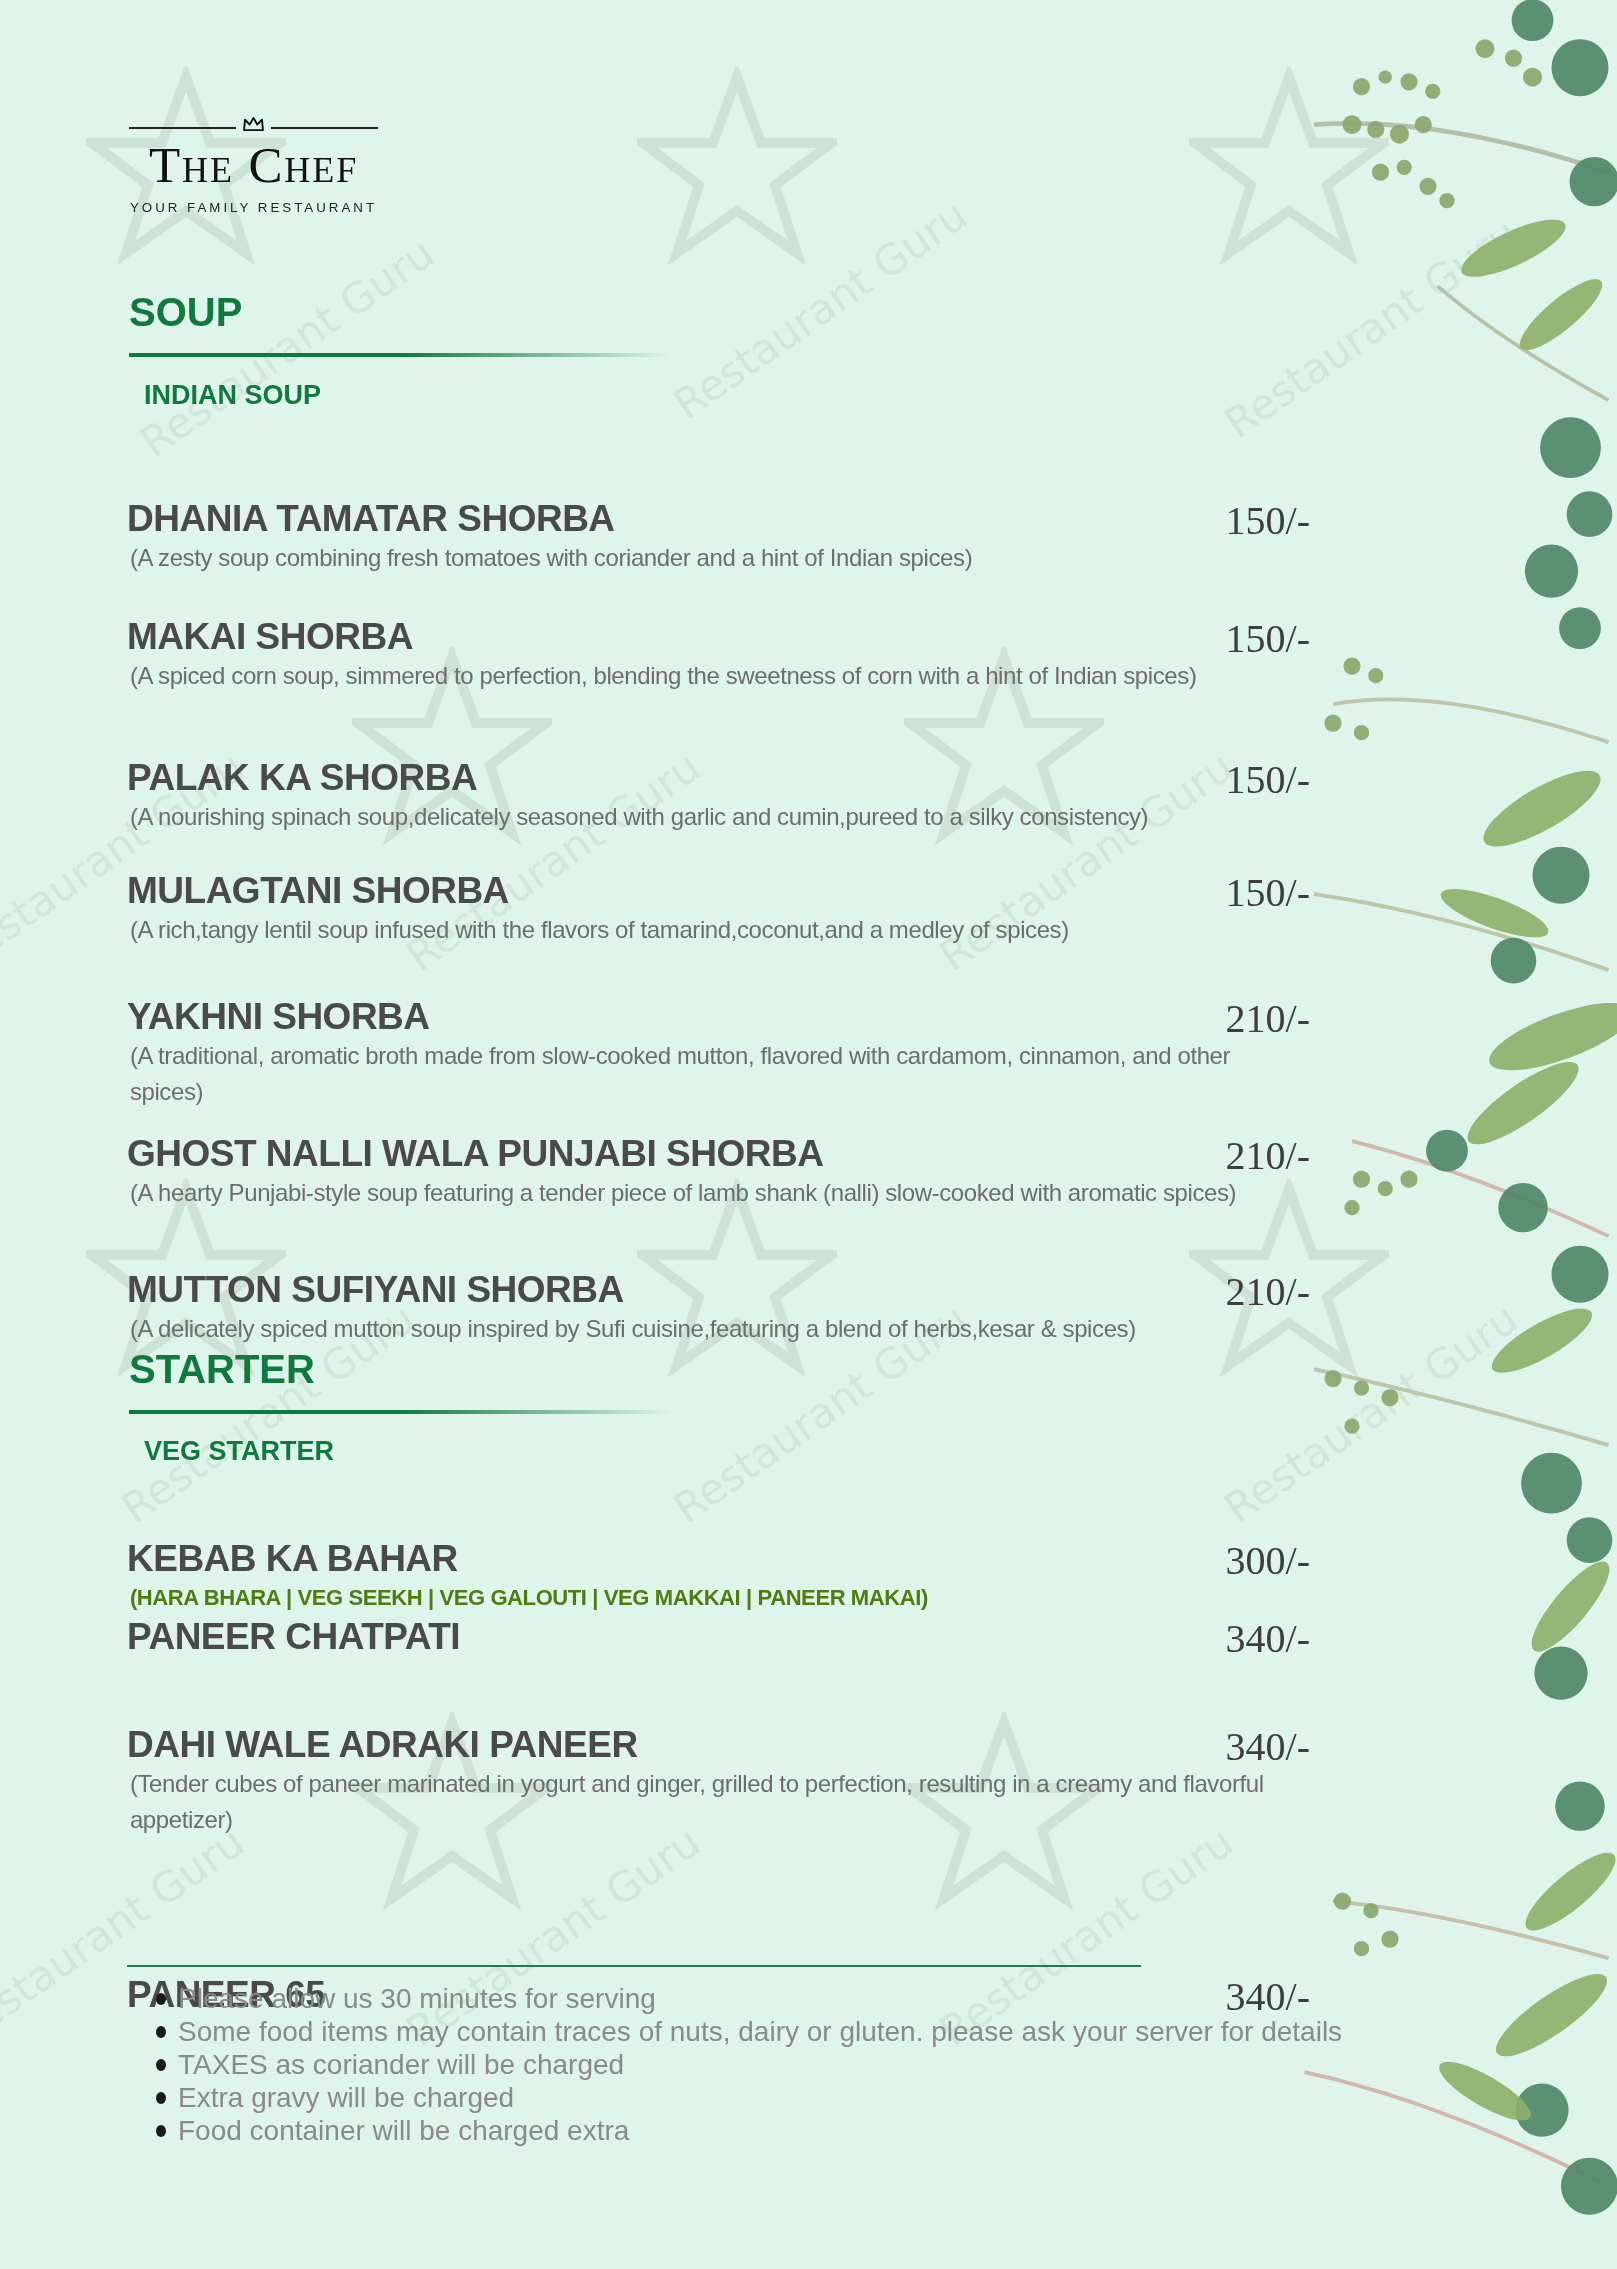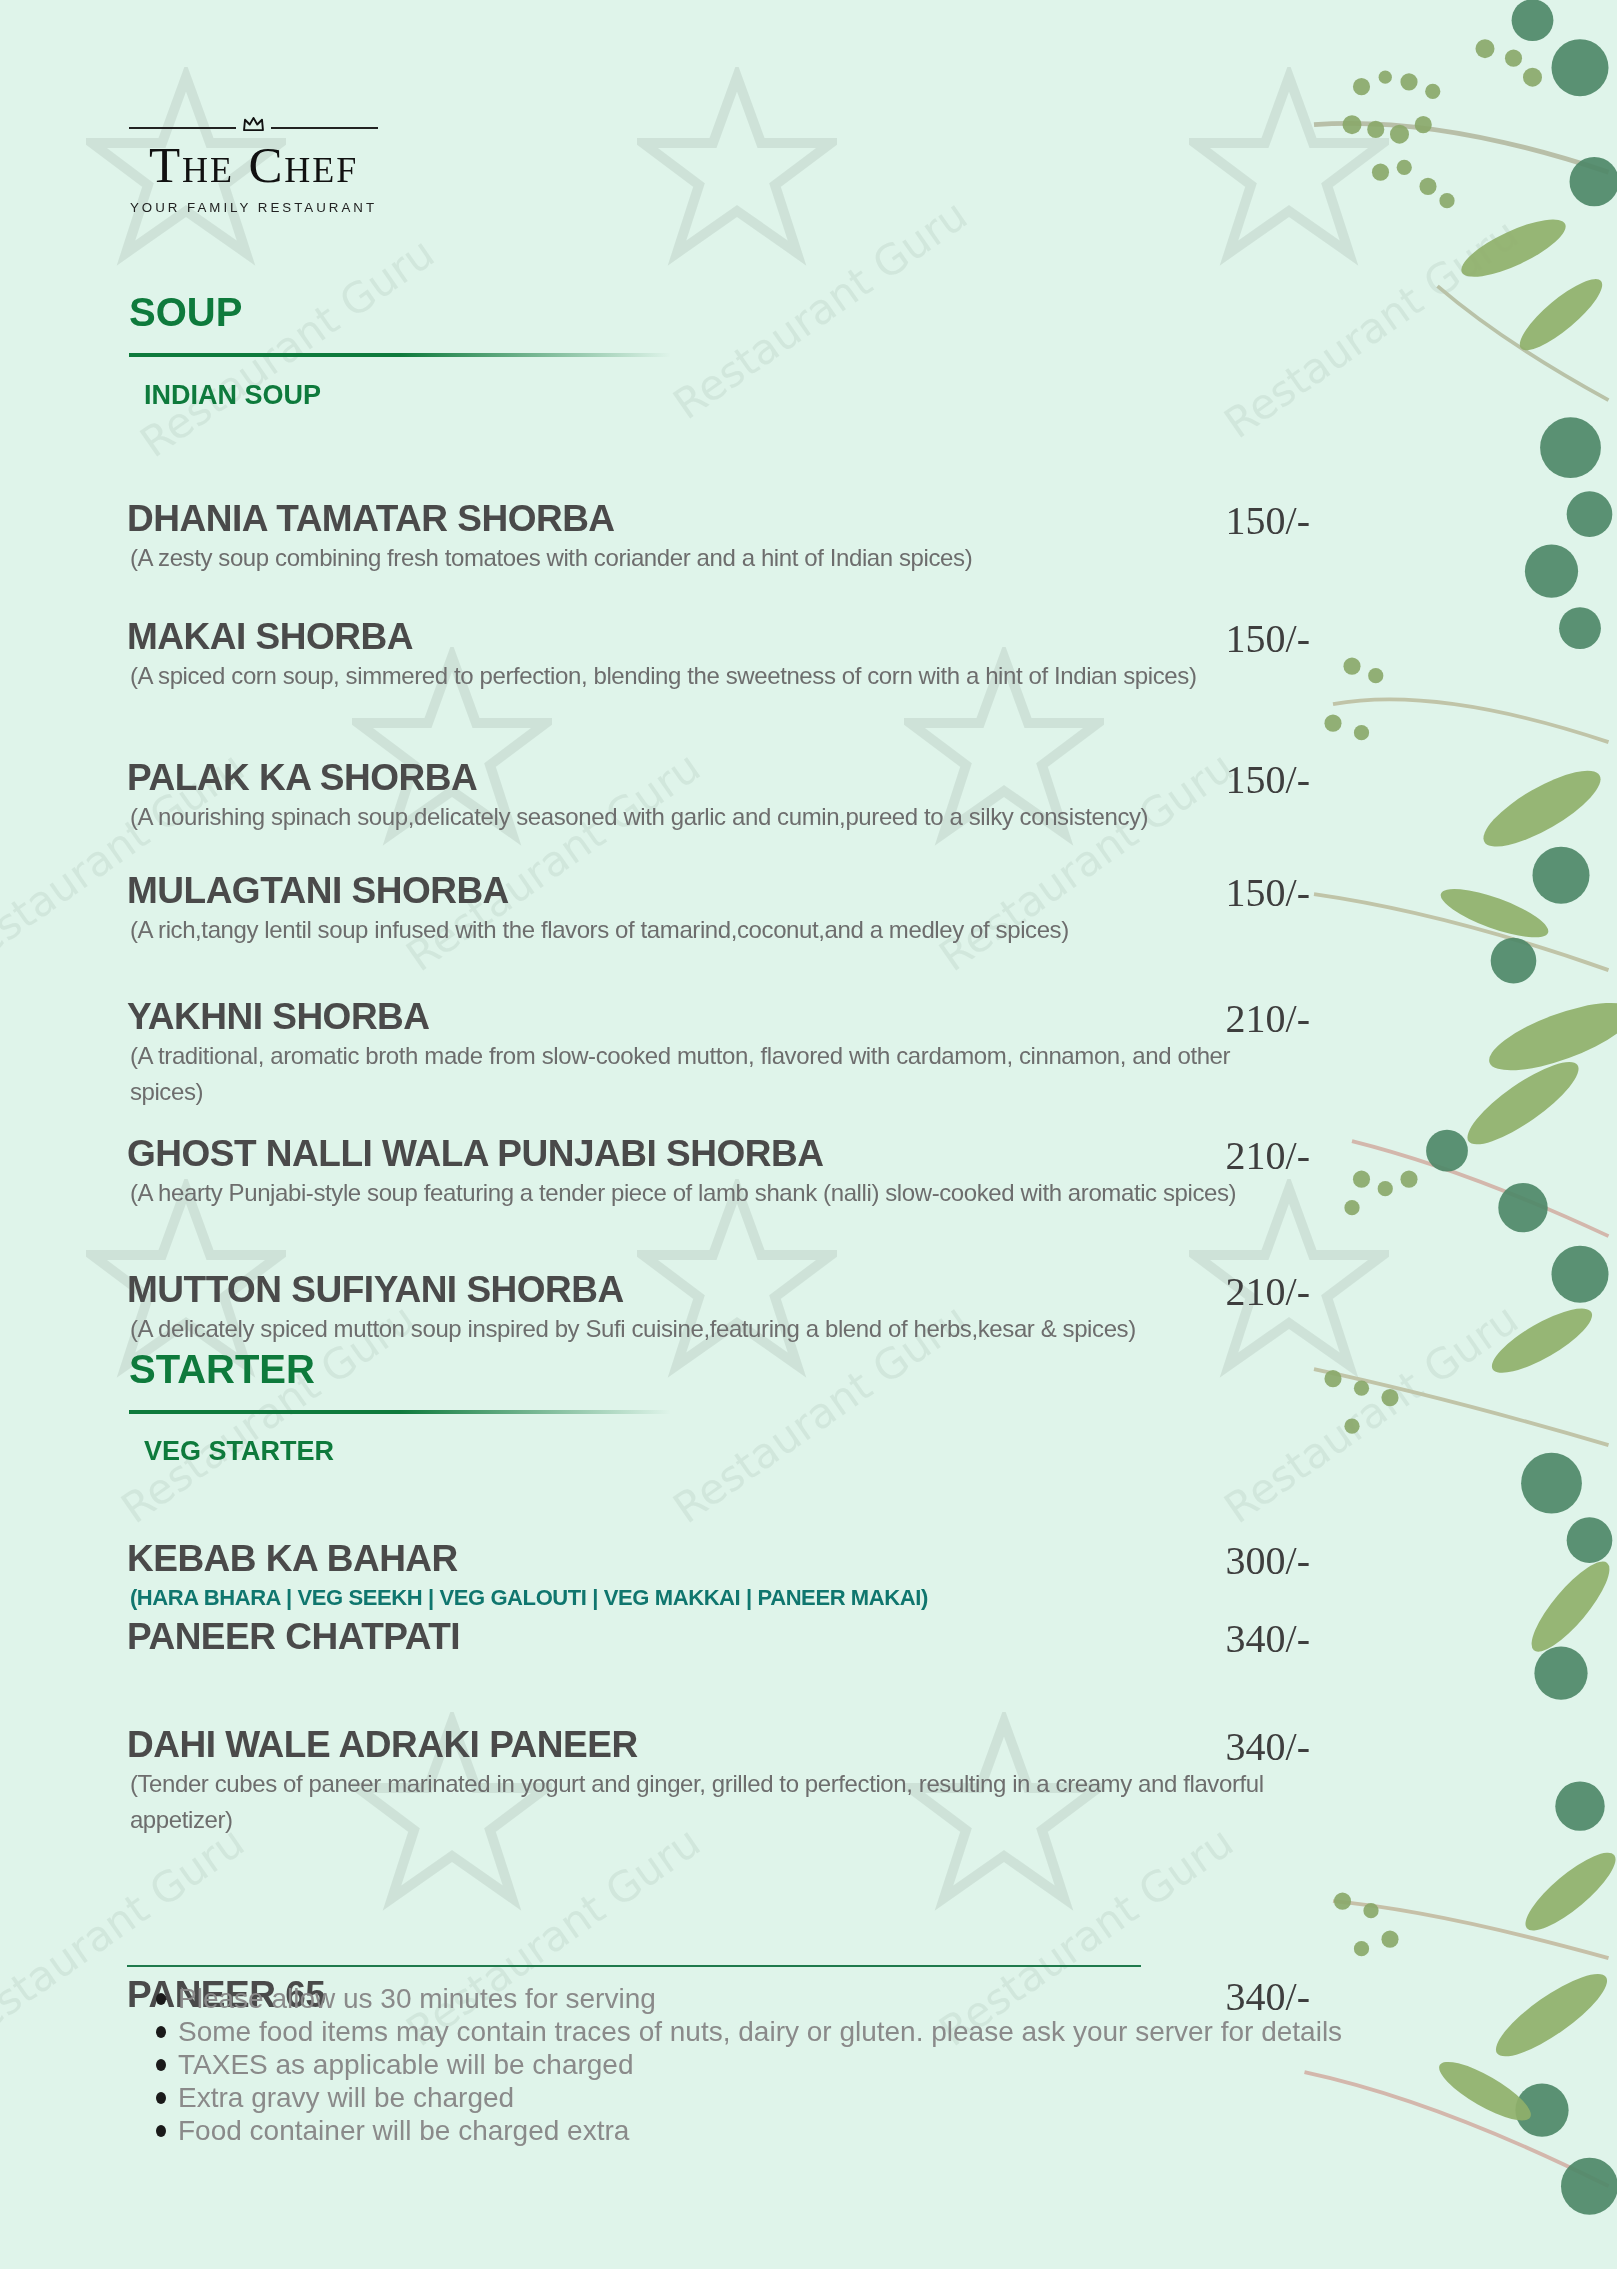--- a/index.html
+++ b/index.html
@@ -31,21 +31,21 @@
                 background: linear-gradient(to right, #0e7a3c 0%, #0e7a3c 50%, rgba(14,122,60,0) 100%); }
     .sub-title { position: absolute; left: 144px; font-size: 27px; font-weight: bold; color: #0e7a3c; }
 
     
     .item { position: absolute; left: 127px; width: 1183px; margin-top: 28px; }
     .item-name { font-size: 37px; font-weight: bold; color: #4a4a4a; letter-spacing: -0.5px; line-height: 42px; }
     .item-price { position: absolute; right: 0; top: 1.9px; font-family: "Liberation Serif", serif;
                   font-size: 40px; color: #3e3e3e; line-height: 42px; }
     .item-desc { font-size: 24px; color: #6d6d6d; line-height: 36px; width: 1141px; margin-left: 2.9px;
                  font-family: "Liberation Sans", sans-serif; letter-spacing: -0.4px; }
-    .item-desc.caps { font-weight: bold; font-size: 22px; color: #0f766e; }
+    .item-desc.caps { font-weight: bold; font-size: 22px; color: #4d7c0f; }
 
     
     .notes-rule { position: absolute; left: 127px; top: 1965px; width: 1014px; height: 1.9px; background: #1f7a4c; }
     .notes { position: absolute; left: 154px; top: 1982px; list-style: none; margin: 0; padding: 0; }
     .notes li { font-size: 28px; color: #8a8a8a; line-height: 33px; position: relative; padding-left: 24px; }
     .notes li .dot { position: absolute; left: 1.9px; top: 10.5px; width: 10.5px; height: 12.4px; border-radius: 50%; background: #1a1a1a; }
 
     
     .foliage { position: absolute; right: 0; top: 0; width: 323px; height: 2269px; }
   </style>
@@ -262,19 +262,19 @@
 
   <div class="item" style="top:1946px">
     <div class="item-name">PANEER 65</div>
     <div class="item-price">340/-</div>
   </div>
 
   <div class="notes-rule"></div>
   <ul class="notes">
     <li><span class="dot"></span><span>Please allow us 30 minutes for serving</span></li>
     <li><span class="dot"></span><span>Some food items may contain traces of nuts, dairy or gluten. please ask your server for details</span></li>
-    <li><span class="dot"></span><span>TAXES as applicable will be charged</span></li>
+    <li><span class="dot"></span><span>TAXES as coriander will be charged</span></li>
     <li><span class="dot"></span><span>Extra gravy will be charged</span></li>
     <li><span class="dot"></span><span>Food container will be charged extra</span></li>
   </ul>
 
 </div>
 
 
 </body></html>

